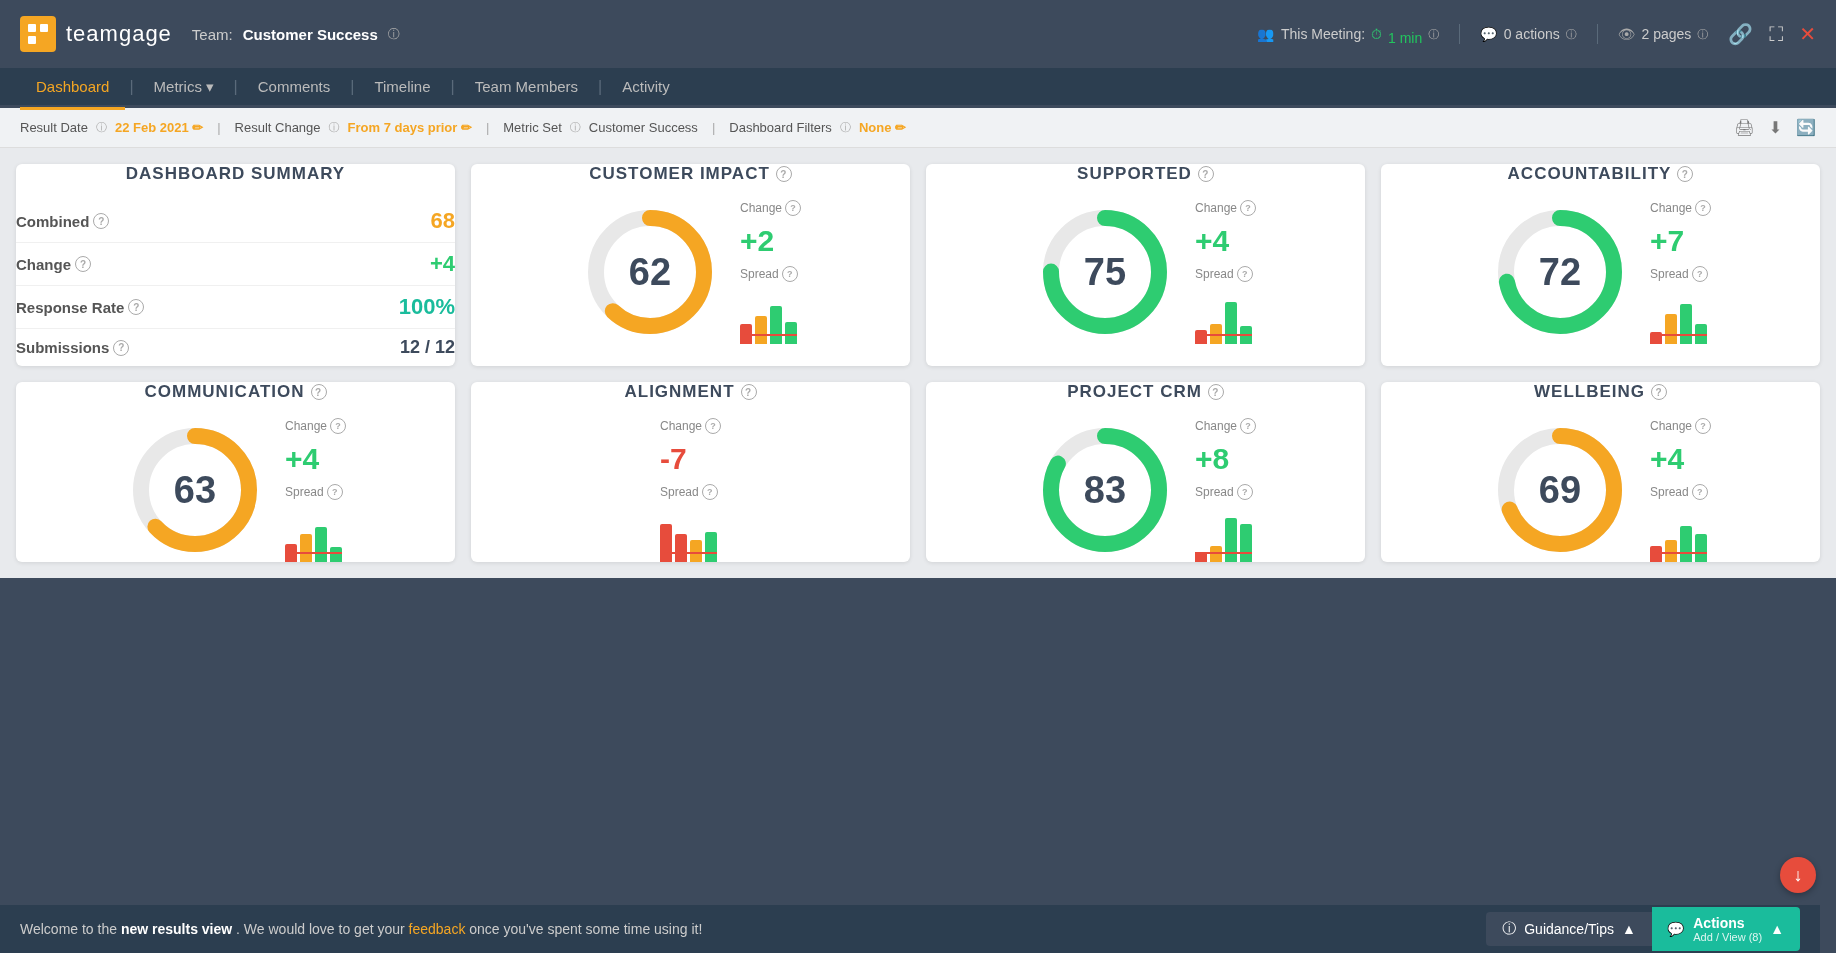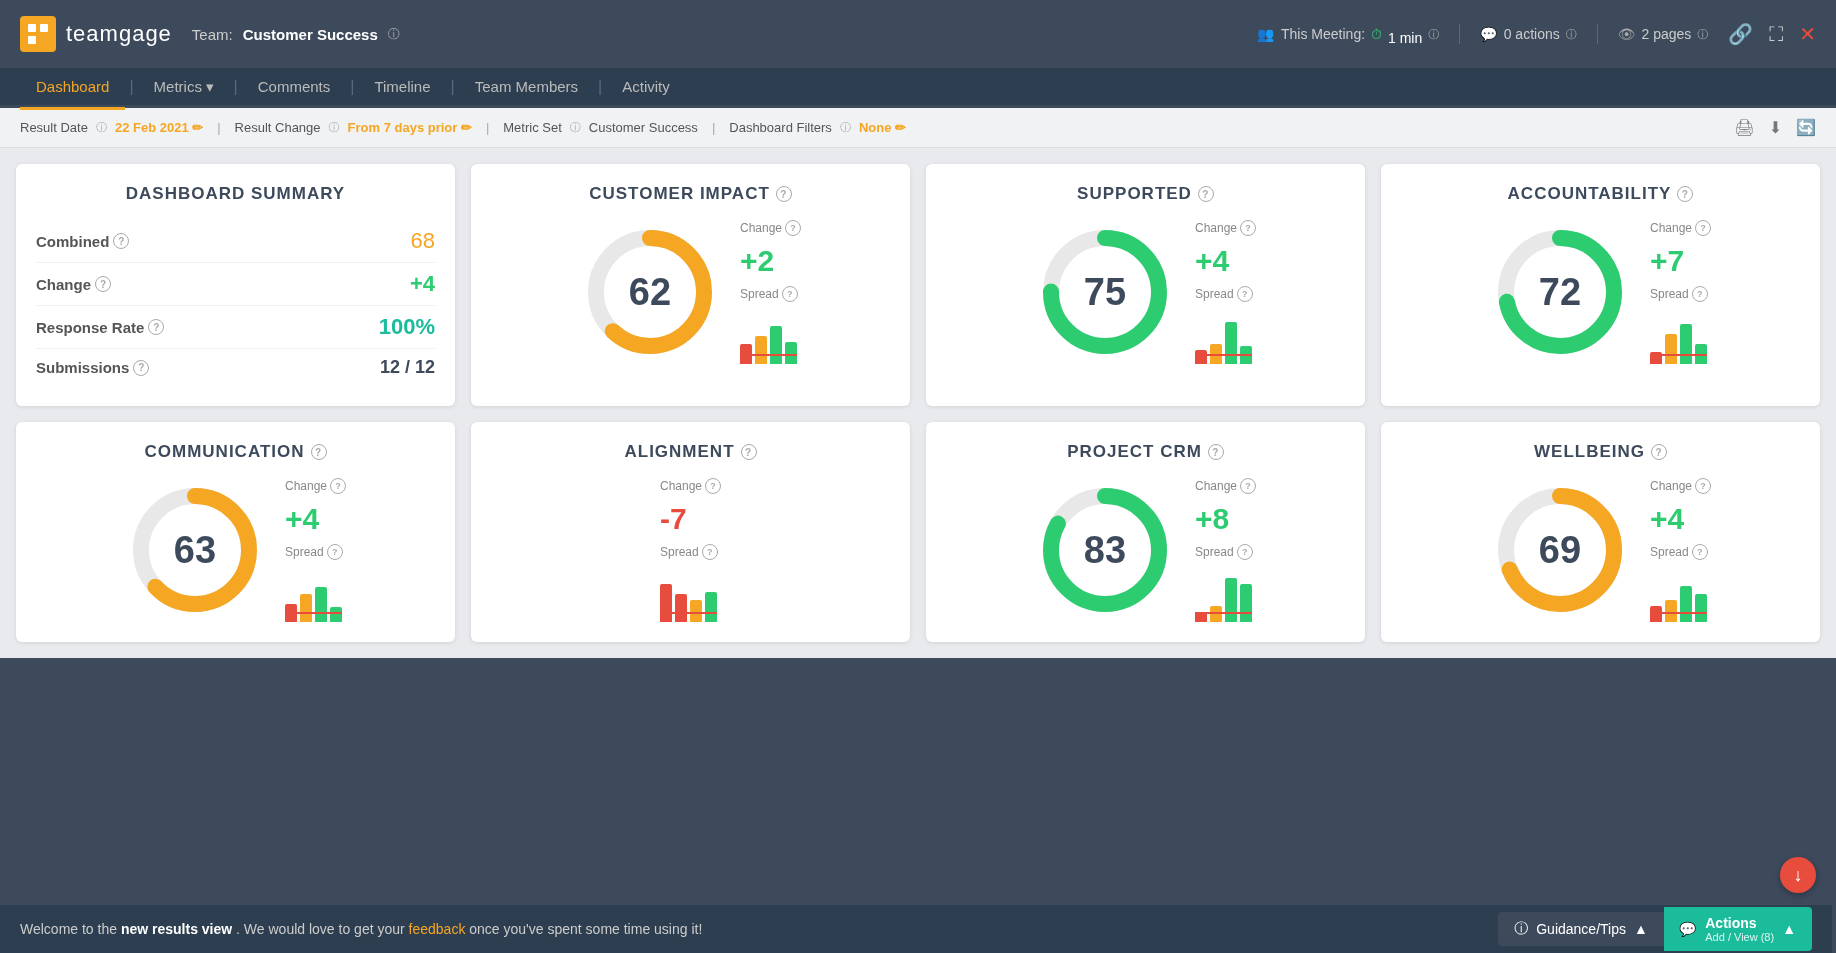--- a/index.html
+++ b/index.html
@@ -72,21 +72,20 @@
       display: grid;
       grid-template-columns: repeat(4, 1fr);
       grid-template-rows: repeat(2, auto);
       gap: 16px;
     }
 
     
     .card {
       background: #fff;
       border-radius: 6px;
-      padding: 20px;
       box-shadow: 0 1px 4px rgba(0,0,0,0.1);
     }
 
     .card-title {
       font-size: 17px;
       font-weight: 800;
       color: #3d4a5c;
       text-align: center;
       letter-spacing: 1px;
       text-transform: uppercase;
@@ -114,21 +113,21 @@
       display: flex;
       justify-content: space-between;
       align-items: center;
       padding: 8px 0;
       border-bottom: 1px solid #f0f0f0;
       font-size: 15px;
       gap: 40px;
     }
     .summary-card .row:last-child { border-bottom: none; }
     .summary-card .label { color: #555; font-weight: 600; display: flex; align-items: center; gap: 4px; }
-    .summary-card .val-orange { color: #f5a623; font-size: 22px; font-weight: 400; }
+    .summary-card .val-orange { color: #f5a623; font-size: 22px; font-weight: 700; }
     .summary-card .val-green { color: #2ecc71; font-size: 22px; font-weight: 700; }
     .summary-card .val-teal { color: #1abc9c; font-size: 22px; font-weight: 700; }
     .summary-card .val-dark { color: #3d4a5c; font-size: 18px; font-weight: 600; }
 
     
     .metric-card { display: flex; flex-direction: column; align-items: center; }
     .metric-body { display: flex; align-items: center; justify-content: center; gap: 20px; width: 100%; }
     .donut-wrap { position: relative; width: 140px; height: 140px; flex-shrink: 0; }
     .donut-score {
       position: absolute; top: 50%; left: 50%;
@@ -157,21 +156,21 @@
       background: #2c3e50;
       display: flex;
       align-items: center;
       justify-content: space-between;
       padding: 12px 20px;
       color: #ccc;
       font-size: 14px;
       position: fixed;
       bottom: 0;
       left: 0;
-      right: 4px;
+      right: 16px;
       height: 48px;
     }
     .footer-bar strong { color: #fff; }
     .footer-bar a { color: #f5a623; text-decoration: none; }
     .footer-right { display: flex; gap: 0; align-items: center; }
     .guidance-btn {
       background: #3d4a5c;
       color: #fff;
       border: none;
       padding: 8px 16px;
@@ -225,21 +224,21 @@
     <span class="team-label">Team:</span>
     <span class="team-name">Customer Success</span>
     <span style="color:#aaa;font-size:12px;">ⓘ</span>
   </div>
 
   <div class="header-meta">
     <div class="header-meta-item">
       <span style="color:#aaa;">👥</span>
       <span>This Meeting:</span>
       <span style="color:#2ecc71;">⏱</span>
-      <span style="color:#ffffff;margin-top:8px;">1 min</span>
+      <span style="color:#22c55e;margin-top:8px;">1 min</span>
       <span style="color:#aaa;font-size:11px;">ⓘ</span>
     </div>
     <div class="divider-v"></div>
     <div class="header-meta-item">
       <span style="color:#aaa;">💬</span>
       <span>0 actions</span>
       <span style="color:#aaa;font-size:11px;">ⓘ</span>
     </div>
     <div class="divider-v"></div>
     <div class="header-meta-item">

